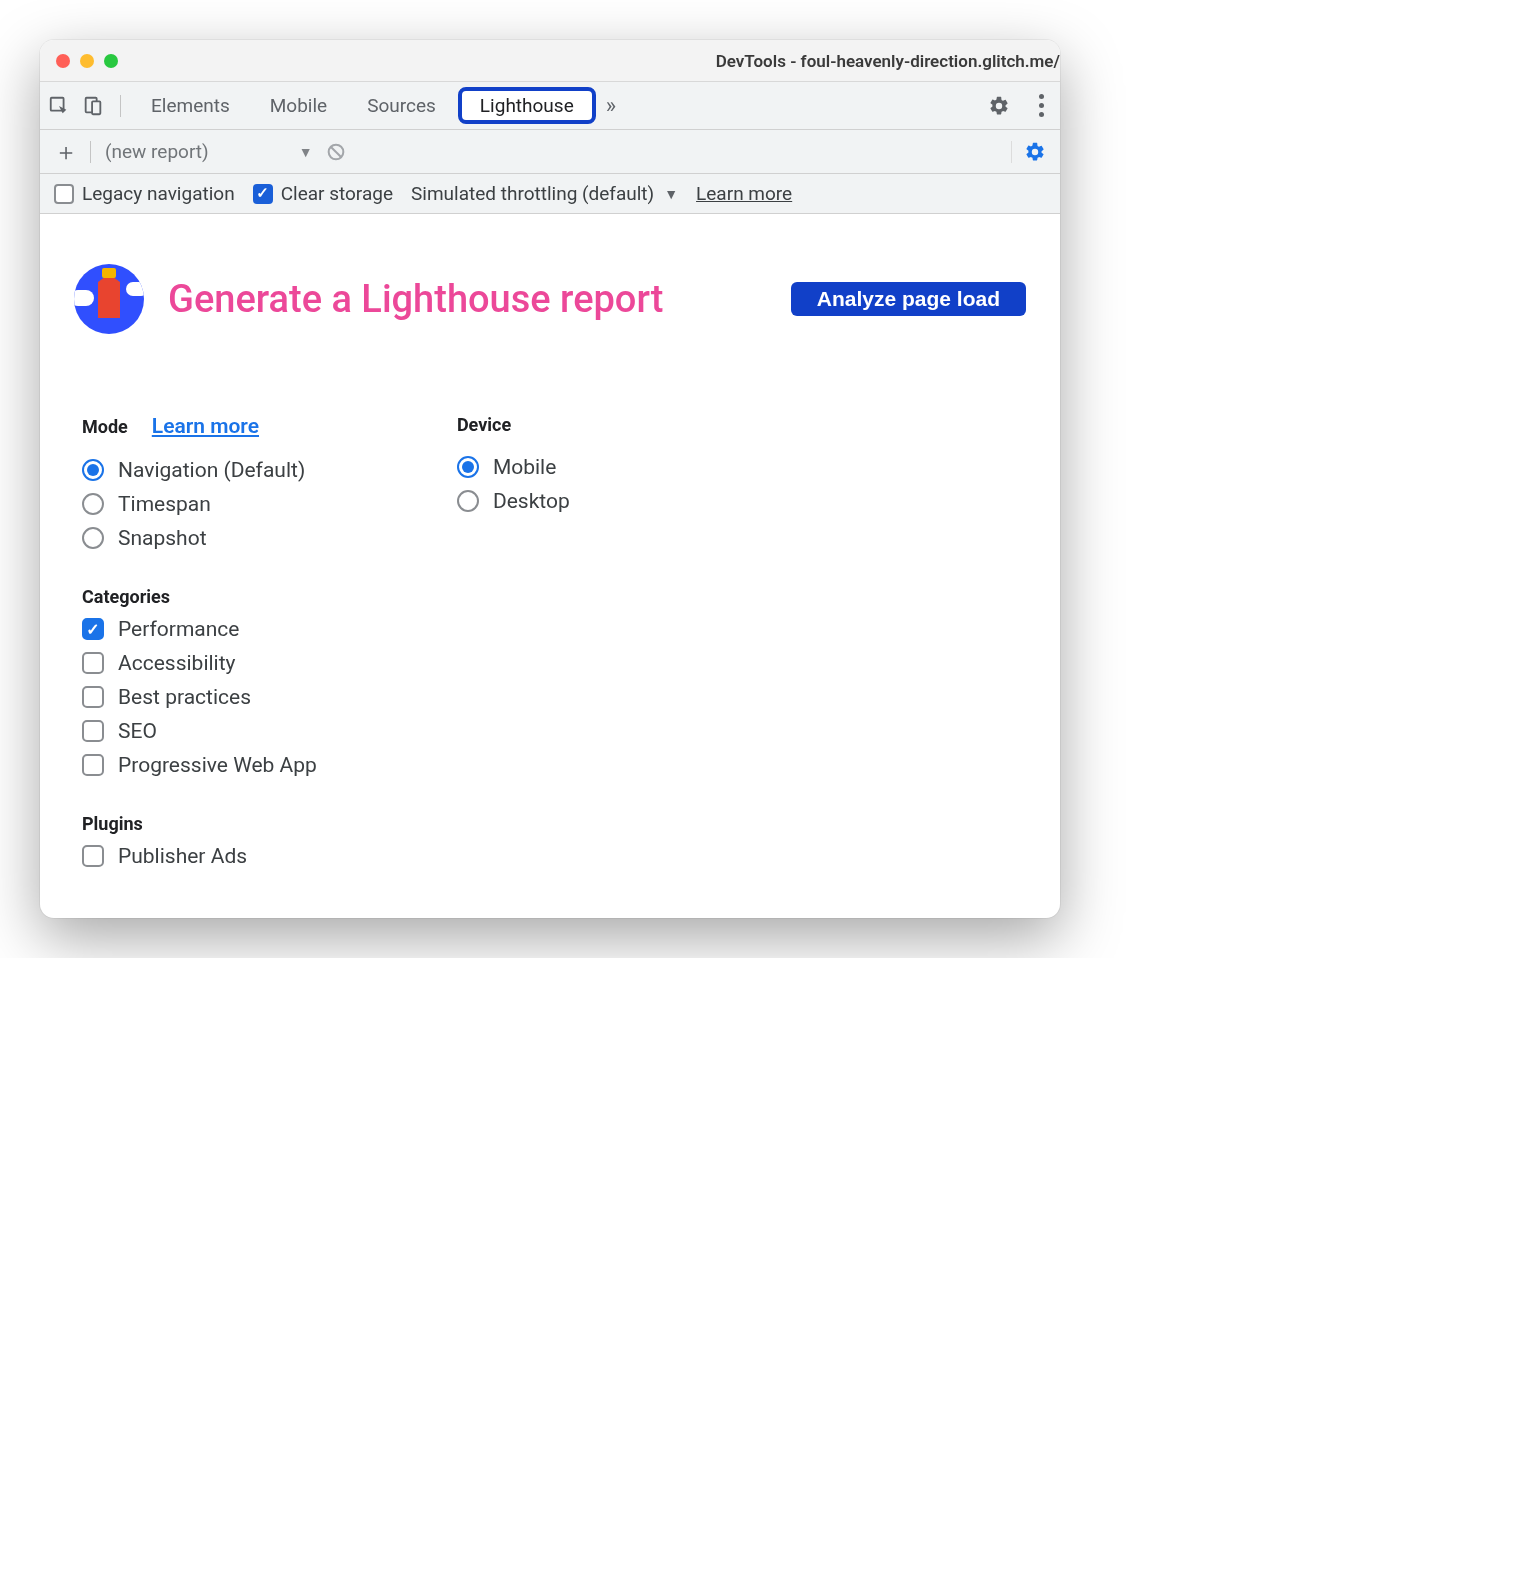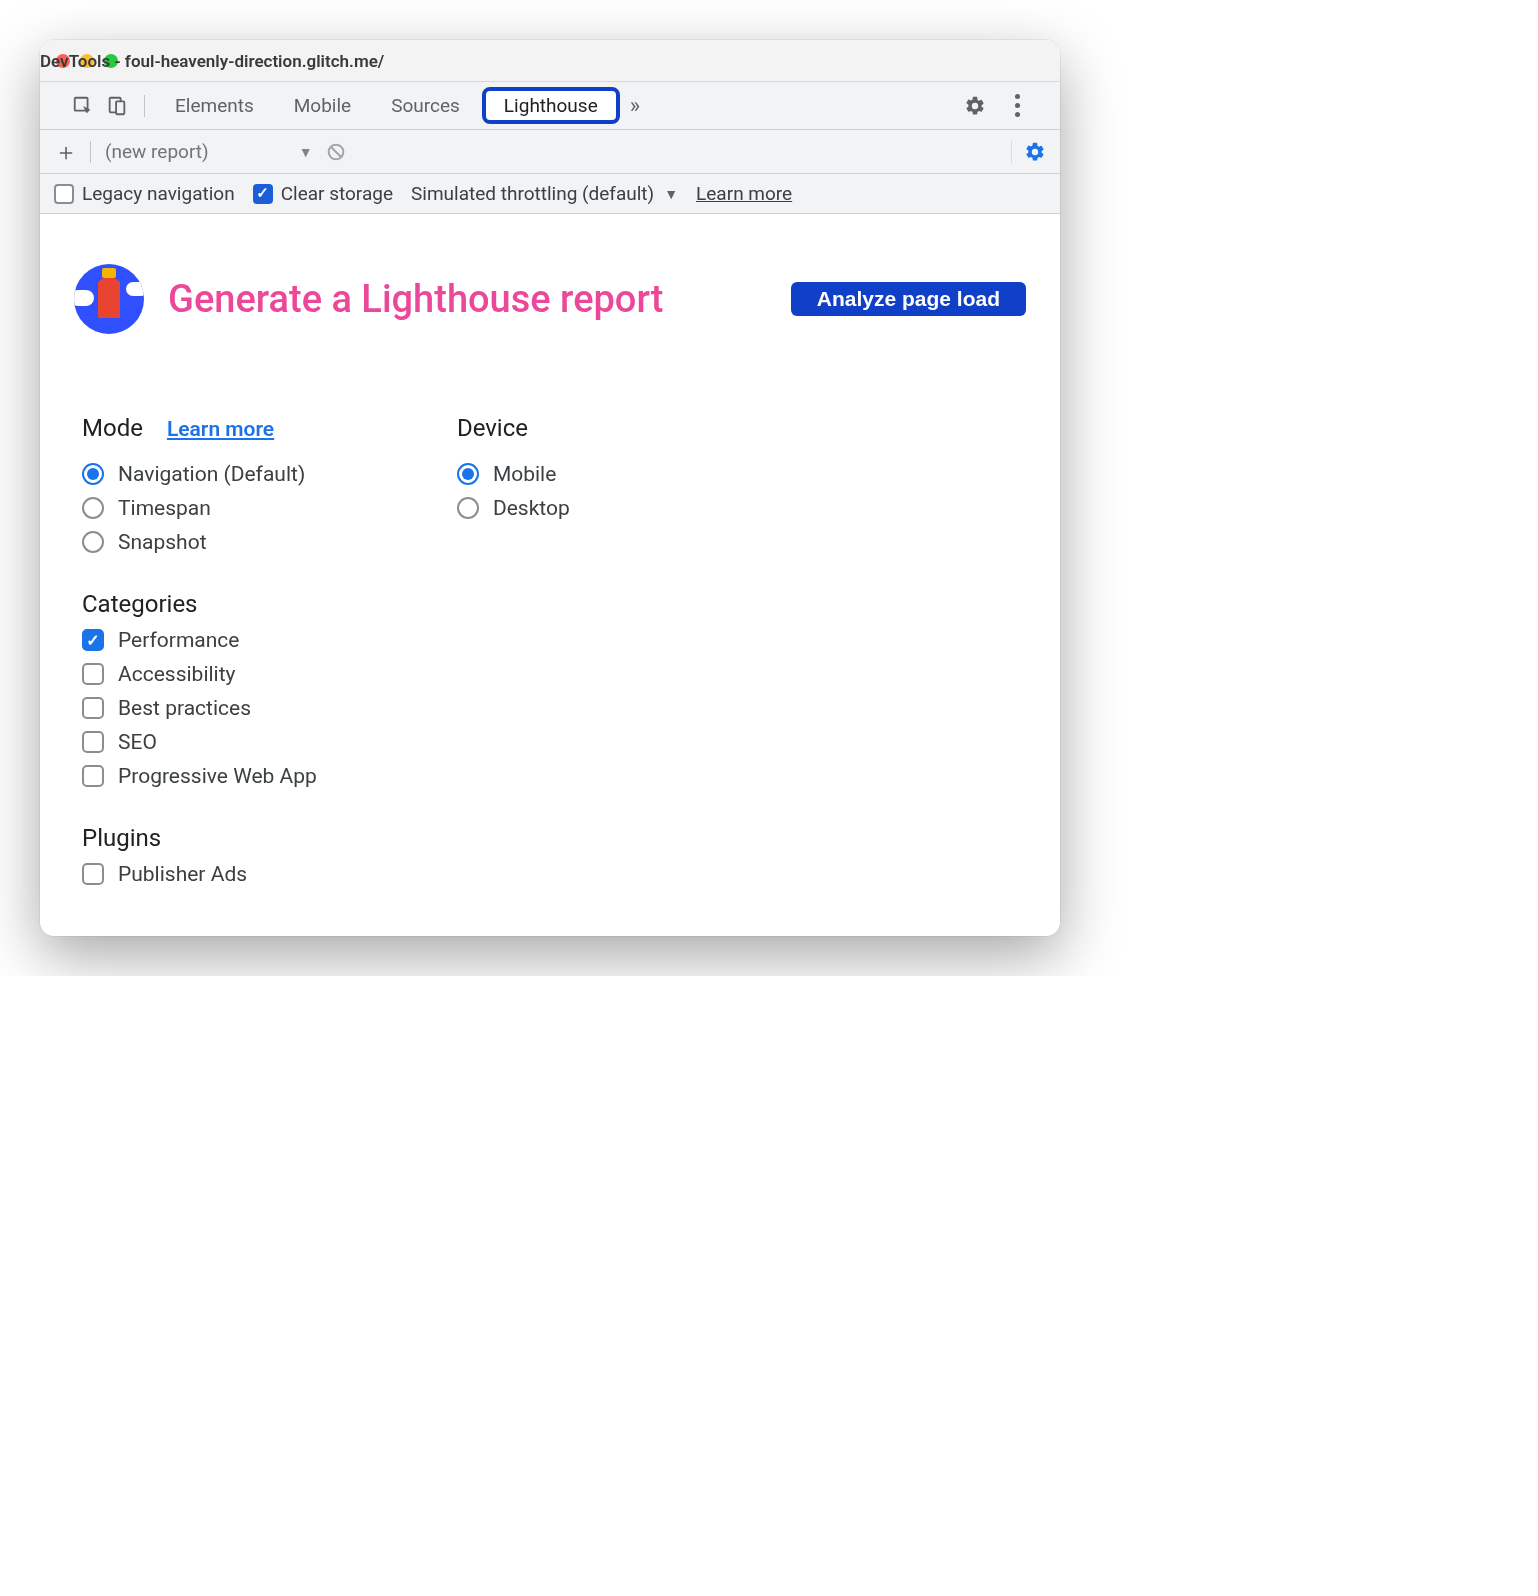--- a/index.html
+++ b/index.html
@@ -25,31 +25,31 @@
     position: relative;
     border-bottom: 1px solid #d8d8d8;
   }
   .traffic-lights { display: flex; gap: 10px; }
   .tl { width: 14px; height: 14px; border-radius: 50%; }
   .tl.red { background: #ff5f57; }
   .tl.yellow { background: #febc2e; }
   .tl.green { background: #28c840; }
   .title-text {
     position: absolute; left: 0; right: 0;
-    text-align: left; font-size: 17px; font-weight: 600; color: #3a3a3a;
+    text-align: right; font-size: 17px; font-weight: 600; color: #3a3a3a;
     pointer-events: none;
   }
 
   
   .tabs-row {
     height: 48px;
     background: #f1f3f4;
     display: flex;
     align-items: center;
-    padding: 0 28px;
+    padding: 0 4px;
     border-bottom: 1px solid #d0d0d0;
     gap: 4px;
   }
   .inspect-icon svg, .device-icon svg { width: 22px; height: 22px; }
   .inspect-icon, .device-icon { display:flex; align-items:center; justify-content:center; width:30px; height:30px; color:#5f6368; cursor:pointer; }
   .vdiv { width:1px; height:22px; background:#c4c4c4; margin:0 8px; }
   .tab {
     font-size: 19px; color:#5f6368; padding: 6px 18px; cursor:pointer;
     border-radius: 8px;
   }
@@ -117,21 +117,21 @@
   .lh-cloud2{position:absolute; width:22px; height:14px; background:#fff; border-radius:10px; right:-4px; top:18px;}
   .hero h1 { font-size:38px; font-weight:500; color:#ec4899; flex:1;}
   .analyze-btn {
     background:#1140c8; color:#fff; border:none; font-size:21px; font-weight:600;
     padding: 5px 26px; border-radius:6px; cursor:pointer;
   }
 
   .config { display:flex; gap:140px; margin-top:80px; padding-left:8px;}
   .col { }
   .sec-title-row { display:flex; align-items:baseline; gap:24px; margin-bottom:20px;}
-  .sec-title { font-size:24px; font-weight:400; color:#202124;}
+  .sec-title { font-size:18px; font-weight:700; color:#202124;}
   .mode-learn { color:#1a73e8; text-decoration:underline; font-size:21px; font-weight:600; cursor:pointer;}
   .radio-row, .check-row { display:flex; align-items:center; gap:14px; font-size:21px; color:#3c4043; margin:10px 0; cursor:pointer;}
   .radio {
     width:22px; height:22px; border:2px solid #8a8d91; border-radius:50%;
     display:flex; align-items:center; justify-content:center; background:#fff;
   }
   .radio.checked { border-color:#1a73e8;}
   .radio.checked::after{ content:""; width:12px; height:12px; background:#1a73e8; border-radius:50%;}
   .cbox {
     width:22px; height:22px; border:2px solid #8a8d91; border-radius:5px; background:#fff;

